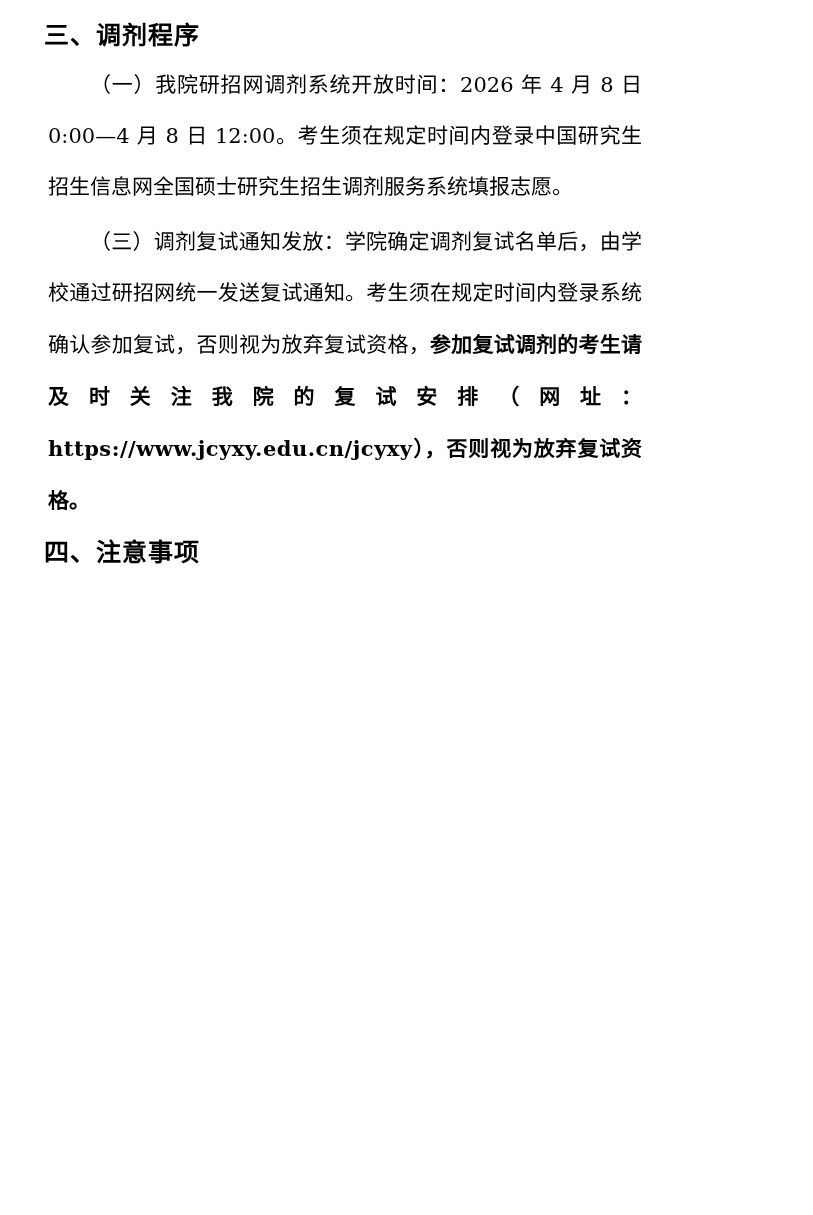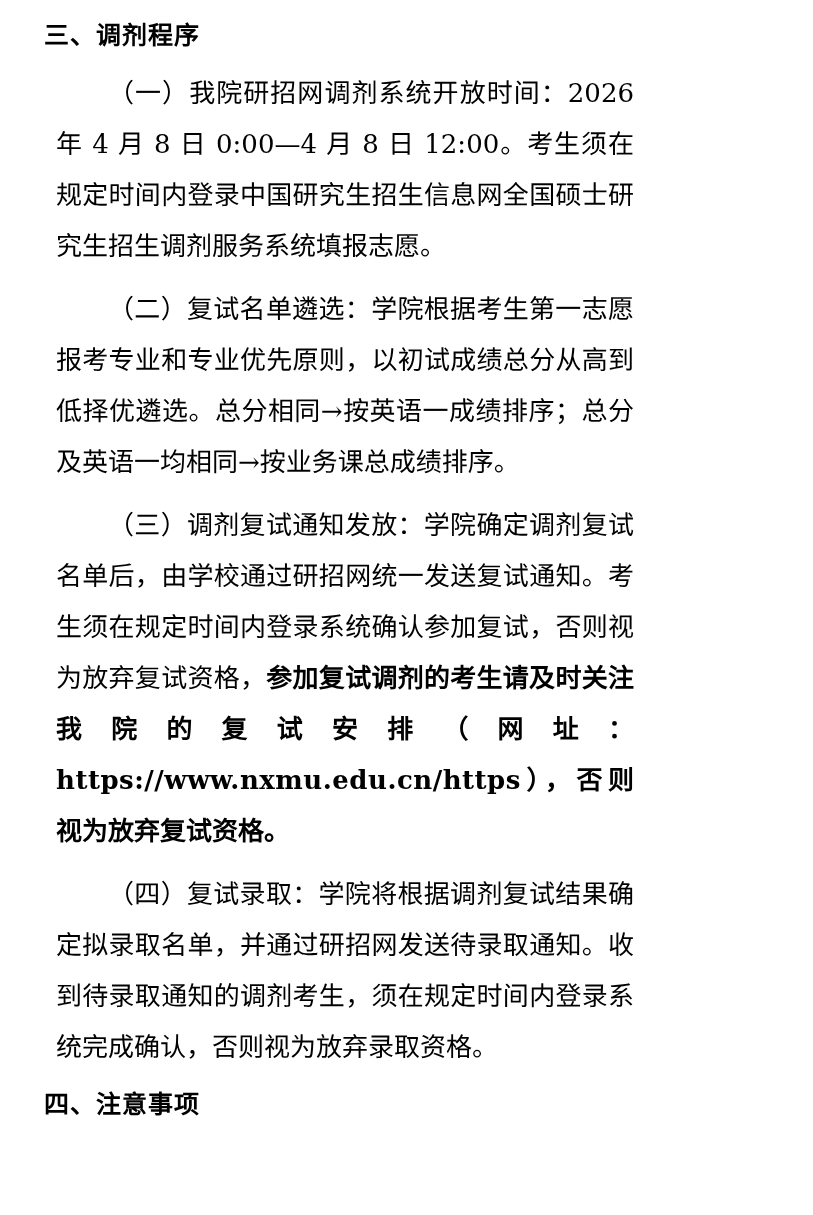--- a/index.html
+++ b/index.html
@@ -23,48 +23,46 @@
   .heading {
     font-family: "DejaVu Sans", "Liberation Sans", sans-serif;
     font-weight: bold;
     font-size: 25px;
     line-height: 40px;
     letter-spacing: 1px;
     margin: 6px 0 2px 0;
     white-space: nowrap;
   }
   .para {
-    font-size: 26px;
+    font-size: 21px;
     line-height: 51px;
     text-align: justify;
     text-justify: inter-ideograph;
     text-indent: 2em;
-    margin: 12px;
+    margin: 4px;
     letter-spacing: 0px;
   }
   .b {
     font-weight: bold;
   }
   .url {
     font-family: "DejaVu Serif", "Liberation Serif", serif;
     font-weight: bold;
     letter-spacing: 0.5px;
   }
 </style>
 </head>
 <body>
 
 <div class="page">
 
   <h2 class="heading">三、调剂程序</h2>
 
   <p class="para"><span>（一）我院研招网调剂系统开放时间：2026 年 4 月 8 日 0:00—4 月 8 日 12:00。考生须在规定时间内登录中国研究生招生信息网全国硕士研究生招生调剂服务系统填报志愿。</span></p>
 
-  <p class="para"><span>（二）复试名单遴选：学院根据考生第一志愿报考专业和专业优先原则，以初试成绩总分从高到低择优遴选。总分相同→按英语一成绩排序；总分及英语一均相同→按业务课总成绩排序。</span></p>
 
-  <p class="para"><span>（三）调剂复试通知发放：学院确定调剂复试名单后，由学校通过研招网统一发送复试通知。考生须在规定时间内登录系统确认参加复试，否则视为放弃复试资格，</span><span class="b">参加复试调剂的考生请及时关注我院的复试安排（网址：</span><span class="b url">https://www.nxmu.edu.cn/https</span><span class="b">），否则视为放弃复试资格。</span></p>
+  <p class="para"><span>（三）调剂复试通知发放：学院确定调剂复试名单后，由学校通过研招网统一发送复试通知。考生须在规定时间内登录系统确认参加复试，否则视为放弃复试资格，</span><span class="b">参加复试调剂的考生请及时关注我院的复试安排（网址：</span><span class="b url">https://www.jcyxy.edu.cn/jcyxy</span><span class="b">），否则视为放弃复试资格。</span></p>
 
-  <p class="para"><span>（四）复试录取：学院将根据调剂复试结果确定拟录取名单，并通过研招网发送待录取通知。收到待录取通知的调剂考生，须在规定时间内登录系统完成确认，否则视为放弃录取资格。</span></p>
 
   <h2 class="heading">四、注意事项</h2>
 
 
 </div>
 
 </body></html>

